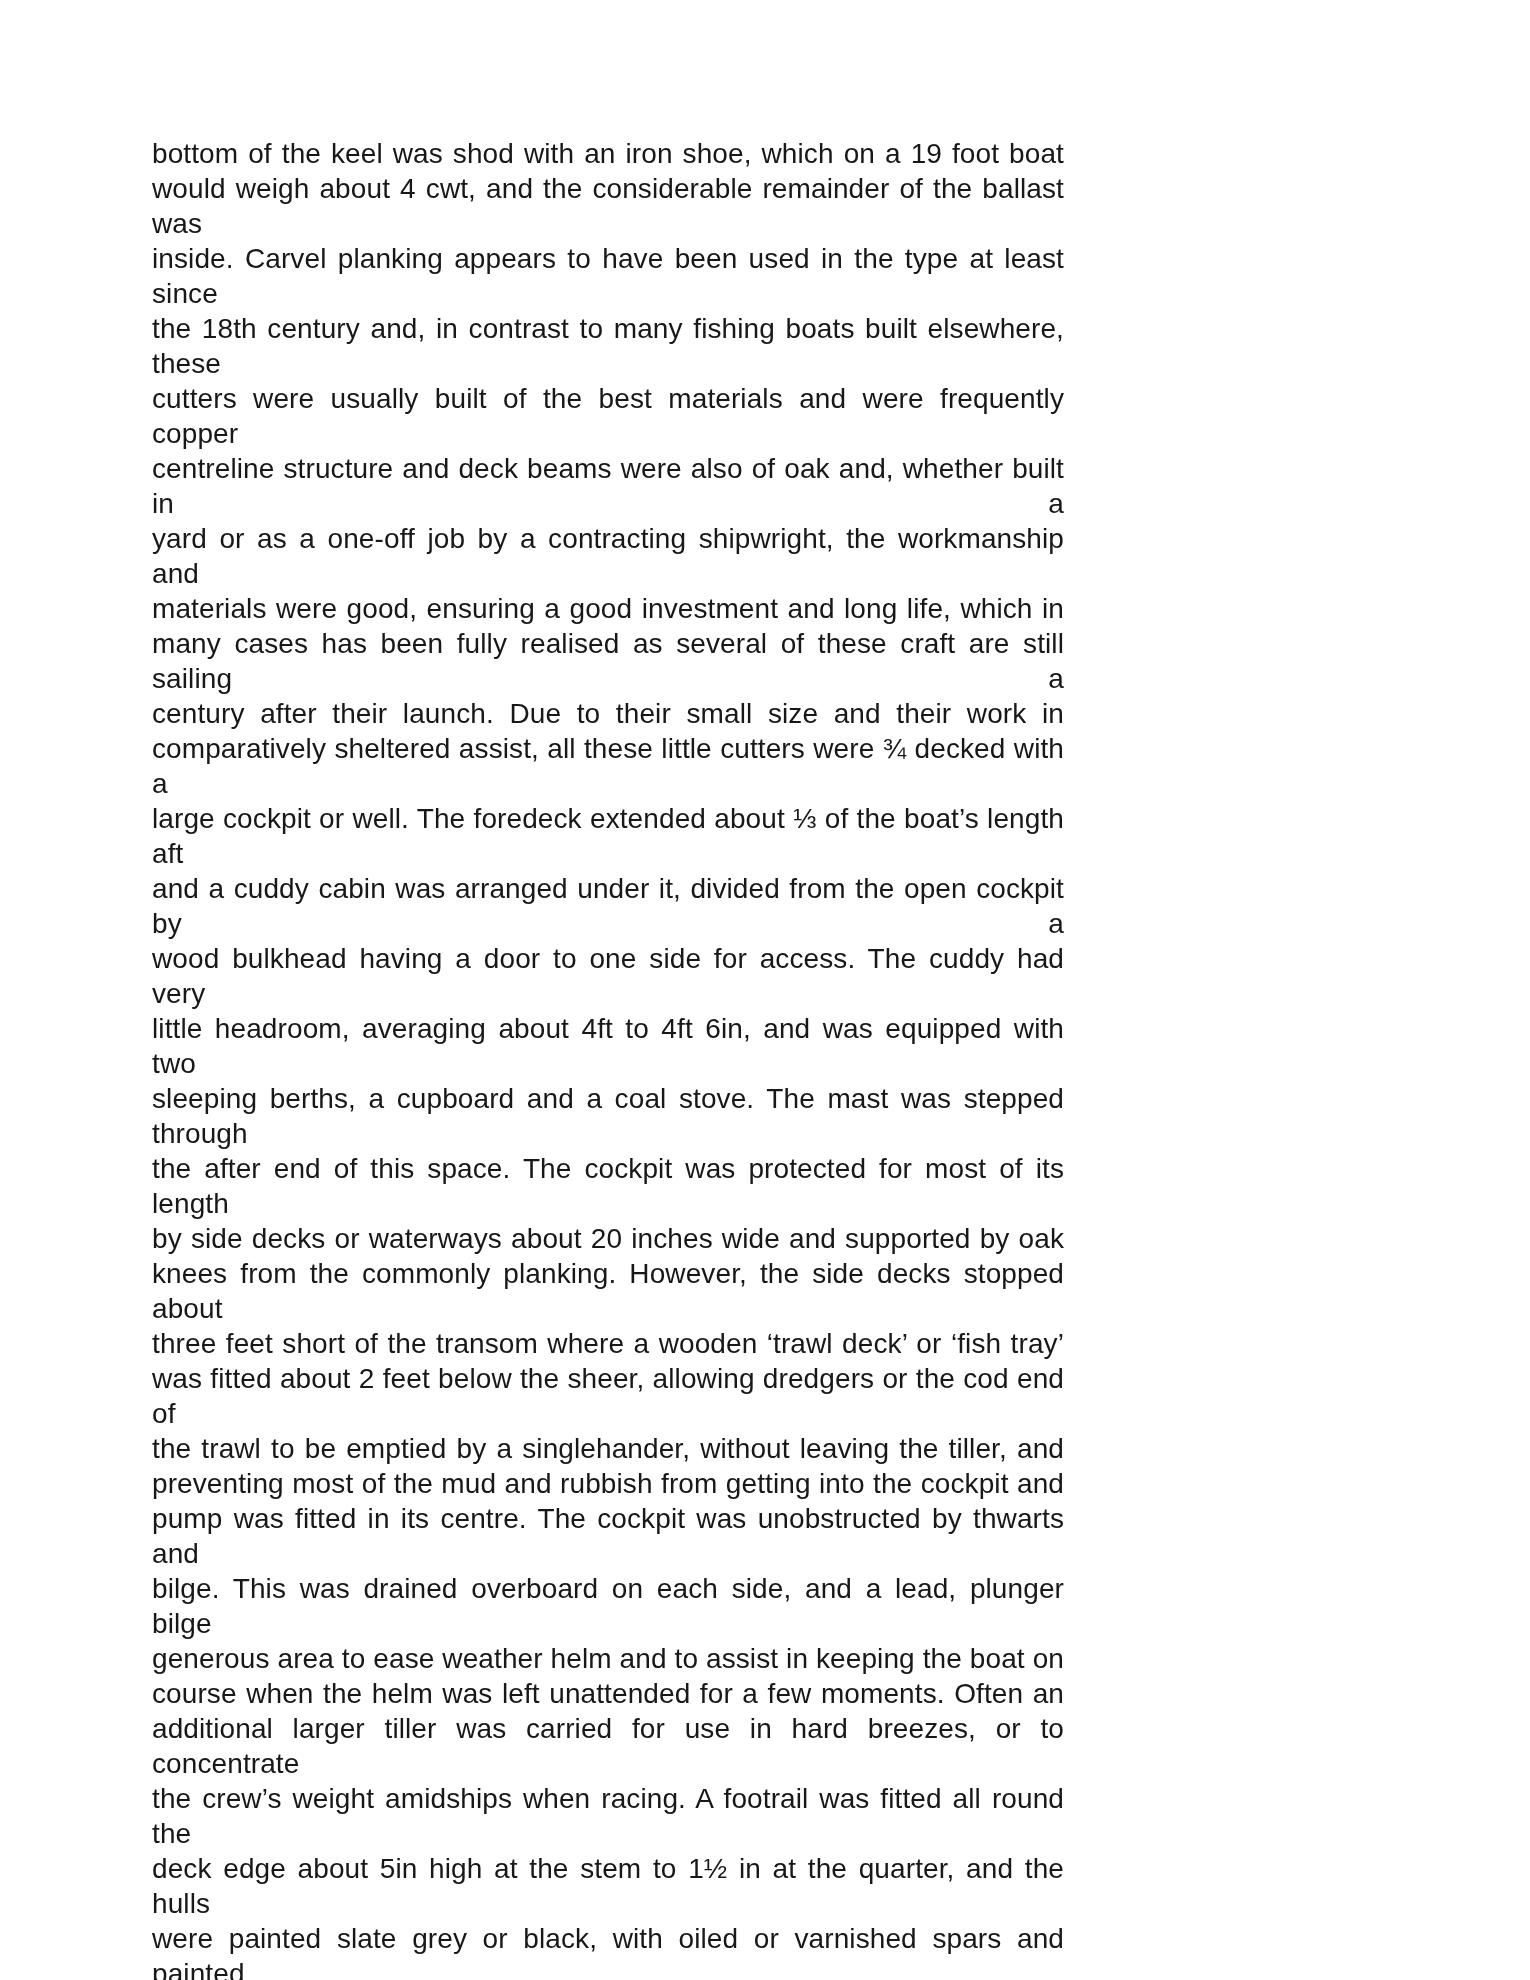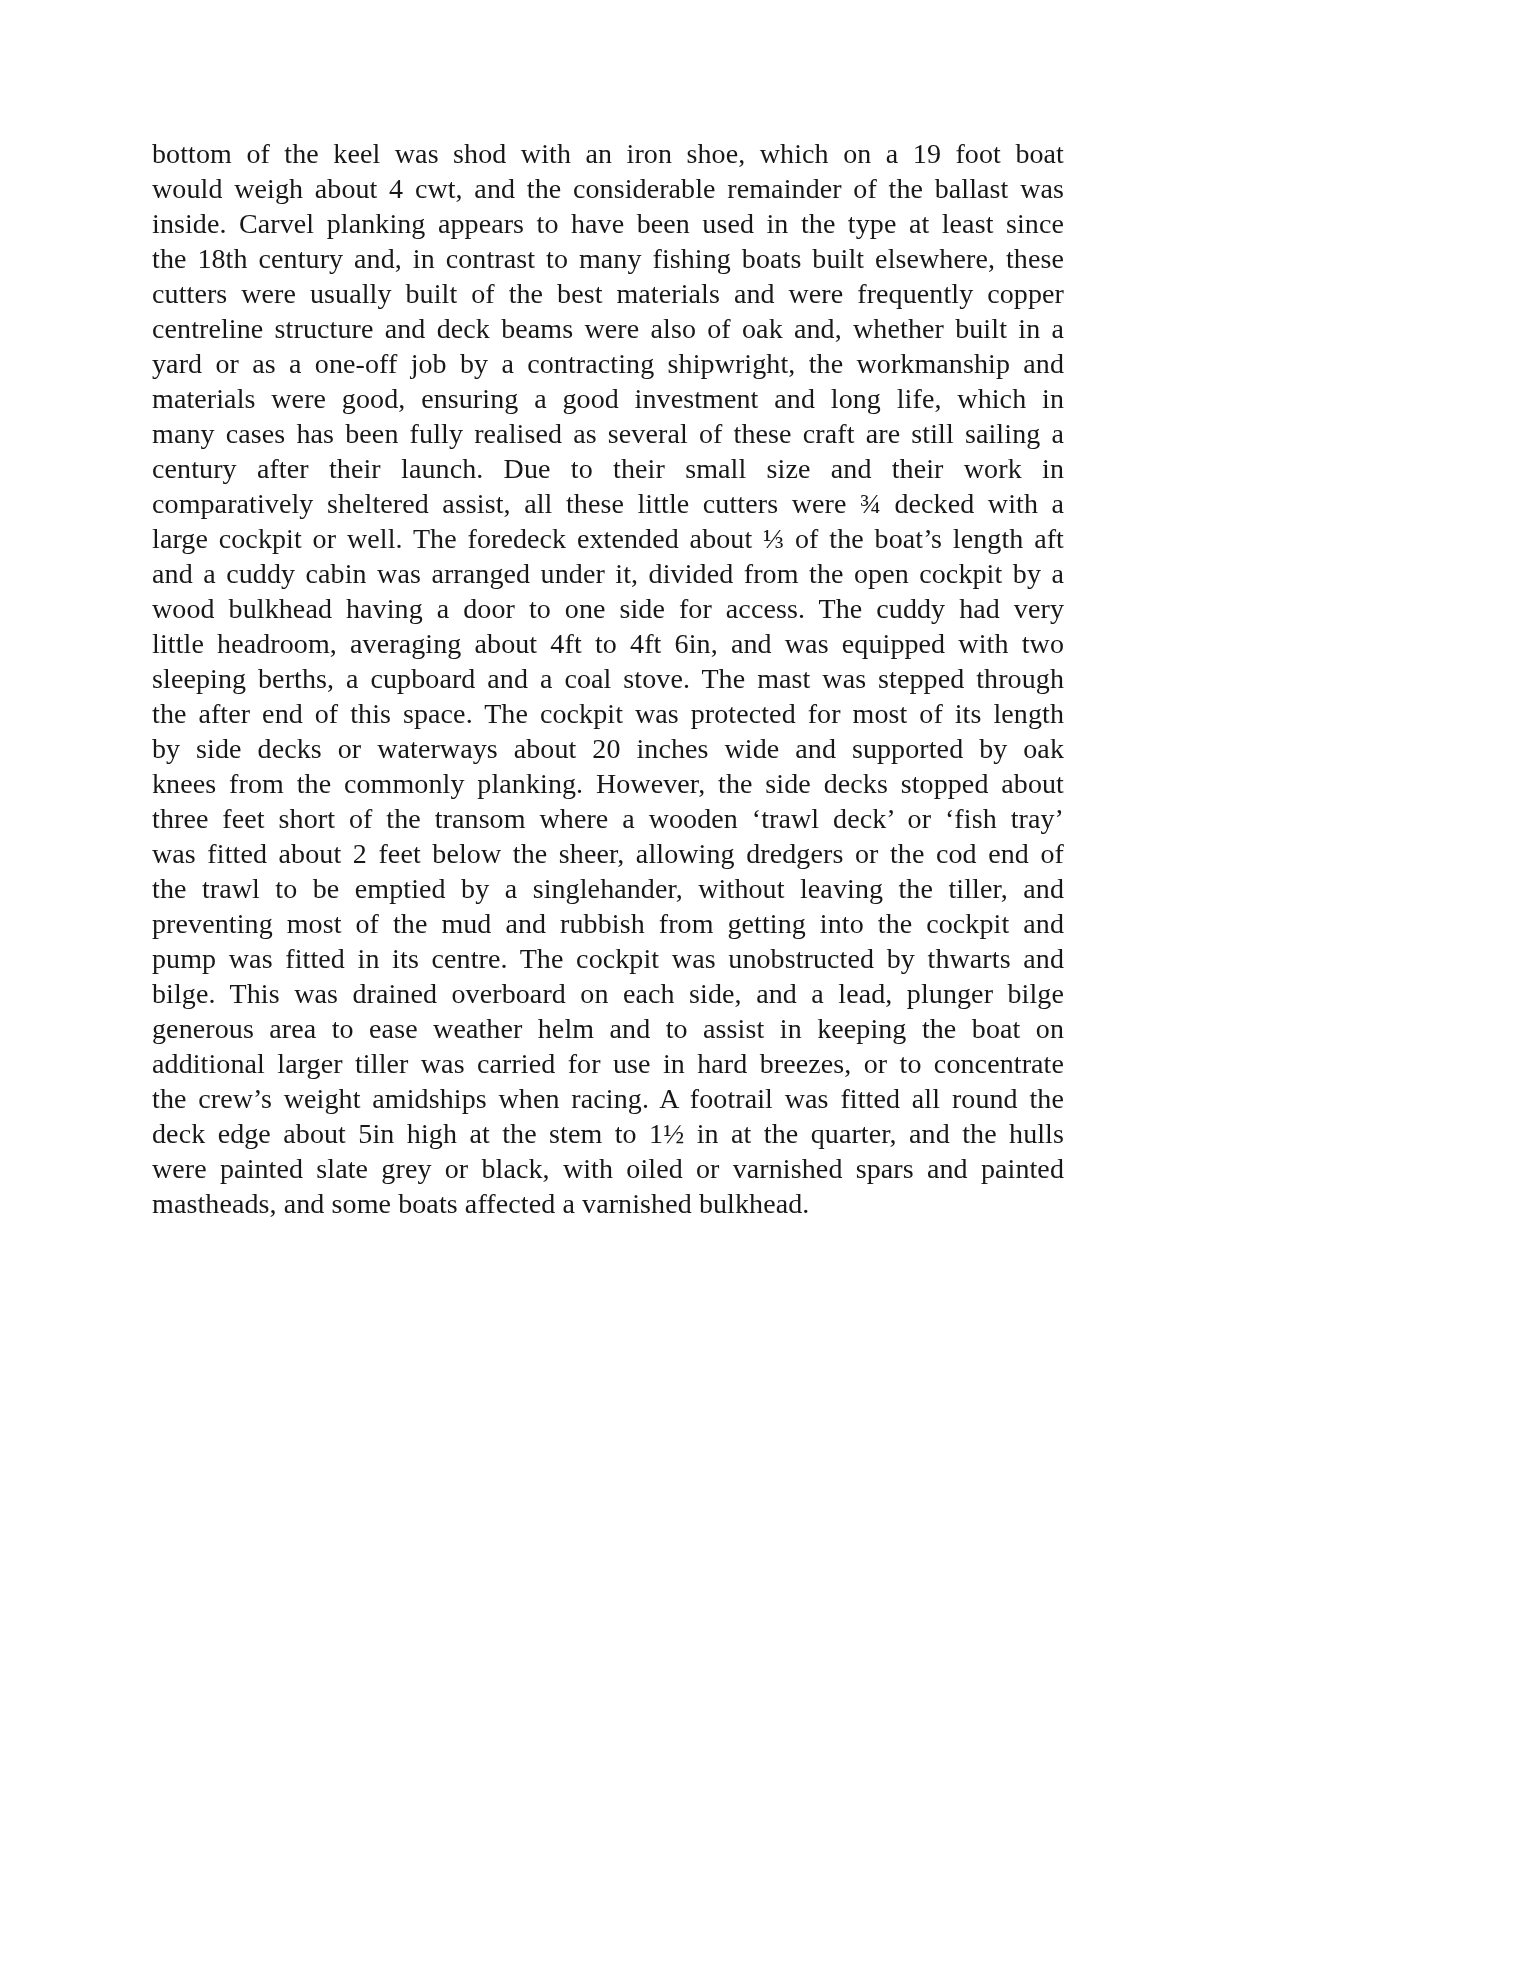--- a/index.html
+++ b/index.html
@@ -6,21 +6,21 @@
     margin: 0;
     padding: 0;
     background: #ffffff;
   }
   .page {
     position: relative;
     width: 1530px;
     height: 1980px;
     background: #ffffff;
     overflow: hidden;
-    font-family: Liberation Serif, serif;
+    font-family: Liberation Sans, sans-serif;
     color: #181818;
   }
   .text-block {
     position: absolute;
     left: 152px;
     top: 136px;
     width: 912px;
   }
   .line {
     font-size: 28px;
@@ -58,19 +58,20 @@
     <div class="line">the after end of this space. The cockpit was protected for most of its length</div>
     <div class="line">by side decks or waterways about 20 inches wide and supported by oak</div>
     <div class="line">knees from the commonly planking. However, the side decks stopped about</div>
     <div class="line">three feet short of the transom where a wooden ‘trawl deck’ or ‘fish tray’</div>
     <div class="line">was fitted about 2 feet below the sheer, allowing dredgers or the cod end of</div>
     <div class="line">the trawl to be emptied by a singlehander, without leaving the tiller, and</div>
     <div class="line">preventing most of the mud and rubbish from getting into the cockpit and</div>
     <div class="line">pump was fitted in its centre. The cockpit was unobstructed by thwarts and</div>
     <div class="line">bilge. This was drained overboard on each side, and a lead, plunger bilge</div>
     <div class="line">generous area to ease weather helm and to assist in keeping the boat on</div>
+    <div class="line">course when the helm was left unattended for a few moments. Often an</div>
     <div class="line">additional larger tiller was carried for use in hard breezes, or to concentrate</div>
     <div class="line">the crew’s weight amidships when racing. A footrail was fitted all round the</div>
     <div class="line">deck edge about 5in high at the stem to 1½ in at the quarter, and the hulls</div>
     <div class="line">were painted slate grey or black, with oiled or varnished spars and painted</div>
     <div class="line line--last">mastheads, and some boats affected a varnished bulkhead.</div>
   </div>
 </div>
 
 </body></html>

